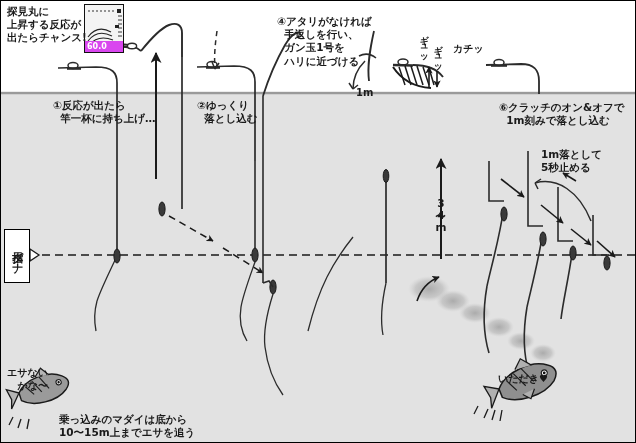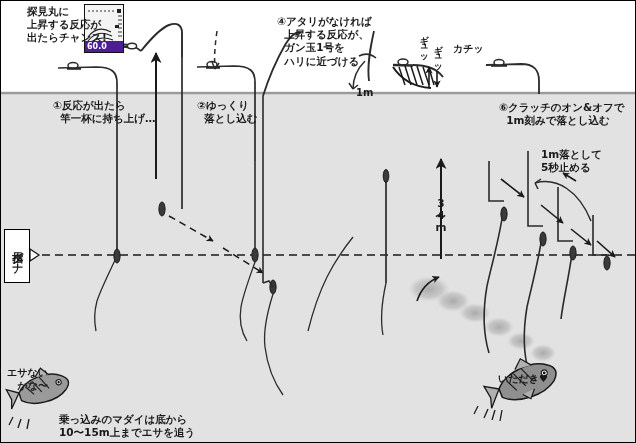--- a/index.html
+++ b/index.html
@@ -17,21 +17,21 @@
     position:absolute;left:3px;top:228px;width:26px;height:54px;
     border:1.6px solid #000;background:#fff;box-sizing:border-box;
     display:flex;align-items:center;justify-content:center;
   }
   #tana-box .vlbl{position:static;font-size:11px;letter-spacing:0px;}
   #sonar{
     position:absolute;left:83px;top:3px;width:40px;height:49px;
     border:1.8px solid #111;background:#f2f2f2;box-sizing:border-box;overflow:hidden;
   }
   #sonar .depth{
-    position:absolute;left:0;bottom:0;width:100%;height:11px;background:#4c1d95;color:#fff;
+    position:absolute;left:0;bottom:0;width:100%;height:11px;background:#d946ef;color:#fff;
     font-size:8px;font-weight:bold;display:flex;align-items:center;padding-left:2px;box-sizing:border-box;
   }
 </style>
 </head>
 <body>
 
 <div id="stage">
 
   <svg id="svgroot" viewBox="0 0 636 443">
     <defs>
@@ -262,29 +262,29 @@
       </g>
       <rect x="0" y="42" width="40" height="7" fill="#6d6d6d"></rect>
     </svg>
     <div class="depth">60.0</div>
   </div>
 
   <div id="tana-box">
     <div class="vlbl">指示ダナ</div>
   </div>
 
-  <div class="lbl md" style="left:6px;top:4px;margin-left:20px;">探見丸に
+  <div class="lbl md" style="left:6px;top:4px;">探見丸に
 上昇する反応が
 出たらチャンス!</div>
   <div class="lbl md" style="left:52px;top:98px;">①反応が出たら
   竿一杯に持ち上げ…</div>
   <div class="lbl md" style="left:196px;top:98px;">②ゆっくり
   落とし込む</div>
   <div class="lbl md" style="left:276px;top:14px;">④アタリがなければ
-  上昇する反応が、
+  手返しを行い、
   ガン玉1号を
   ハリに近づける</div>
   <div class="lbl md" style="left:498px;top:100px;">⑥クラッチのオン&amp;オフで
   1m刻みで落とし込む</div>
   <div class="lbl md" style="left:540px;top:147px;">1m落として
 5秒止める</div>
   <div class="lbl sm" style="left:355px;top:86px;">1m</div>
 
   <div class="vlbl" style="left:434px;top:196px;font-size:10.5px;">3〜4m</div>
 

